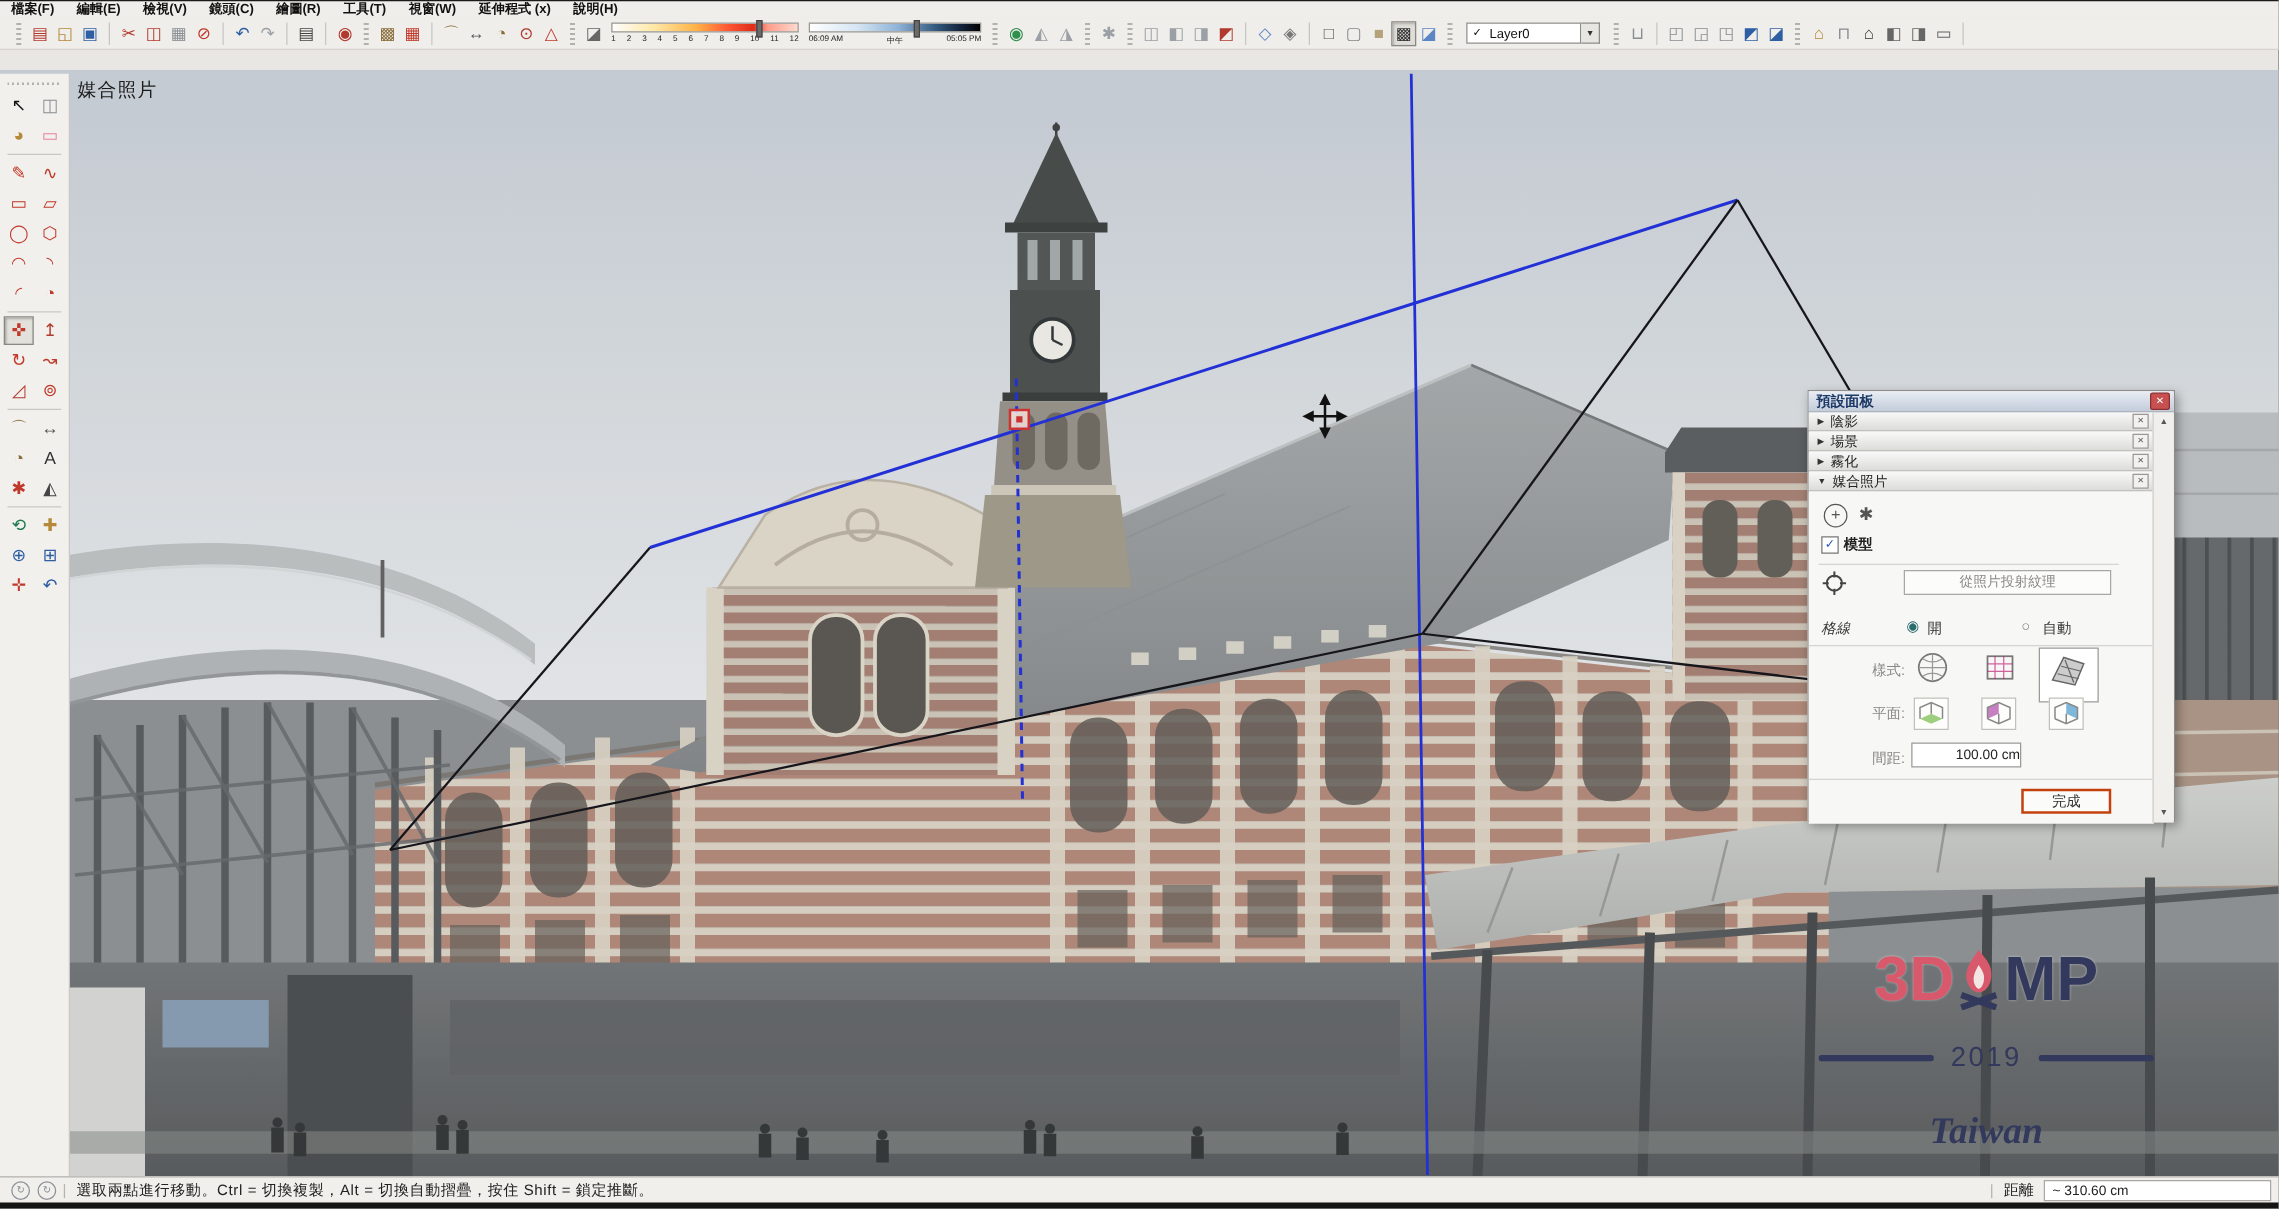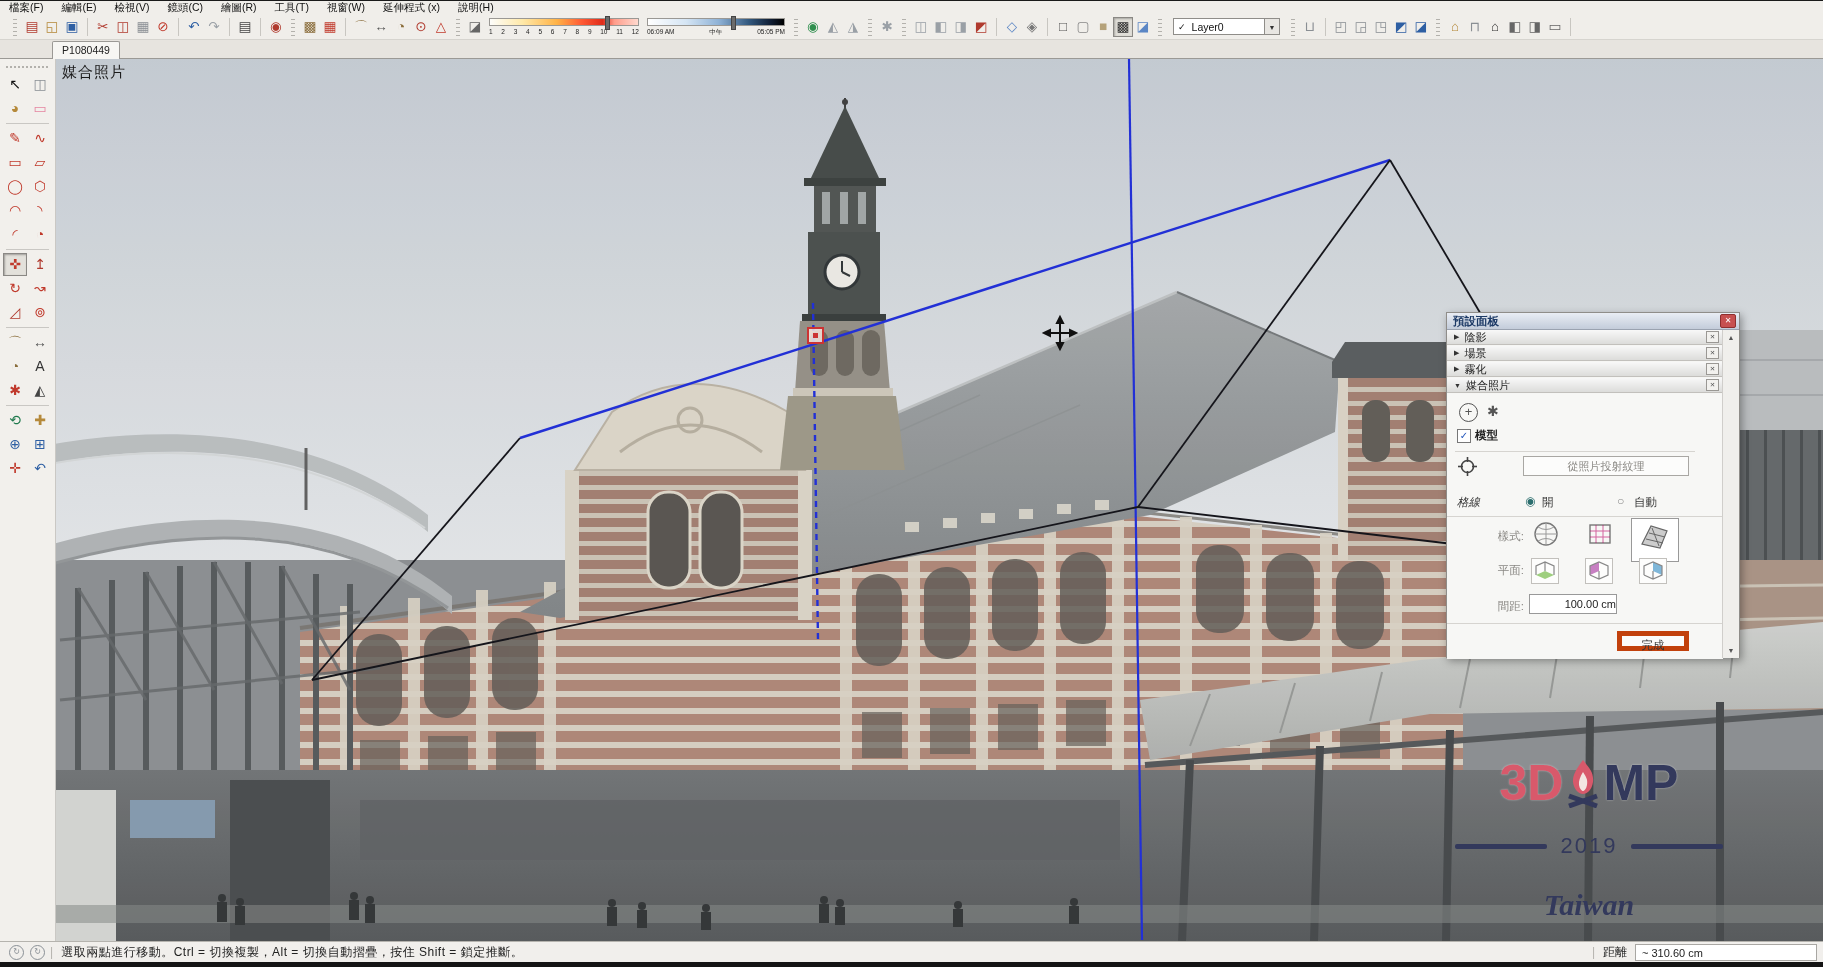--- a/index.html
+++ b/index.html
@@ -2,21 +2,21 @@
 <html><head>
 <meta charset="utf-8">
 <style>
   html,body{margin:0;padding:0;background:#333;}
   #stage{position:relative;width:1823px;height:967px;background:#e9e7e3;overflow:hidden;
          font-family:"Liberation Sans","DejaVu Sans",sans-serif;-webkit-font-smoothing:antialiased;}
   
   #topline{position:absolute;left:0;top:0;width:100%;height:1px;background:#1a1a1a;z-index:9;}
   #menubar{position:absolute;left:0;top:1px;width:100%;height:13px;background:#f0eeea;z-index:8;
            display:flex;align-items:center;font-size:10.5px;color:#111;}
-  .menu-item{padding:0 9px;line-height:13px;cursor:default;}
+  .menu-item{padding:0 9px;line-height:13px;cursor:default;font-weight:bold;}
   #toolbar{position:absolute;left:0;top:14px;width:100%;height:26px;background:#f0eeea;border-bottom:1px solid #d6d4cf;
            z-index:8;display:flex;align-items:center;padding-left:8px;box-sizing:border-box;}
   .ticon{width:20px;height:20px;line-height:20px;text-align:center;font-size:13.5px;cursor:pointer;flex:0 0 auto;}
   .ticon.sel{border:1px solid #8a8884;background:#e0ded8;box-shadow:inset 1px 1px 2px rgba(0,0,0,.25);width:18px;height:18px;line-height:18px;}
   .sep{width:1px;height:18px;background:#c8c6c1;margin:0 5px;flex:0 0 auto;}
   .dots{width:4px;height:18px;margin:0 5px;flex:0 0 auto;
         background:repeating-linear-gradient(0deg,#b3b1ac 0 1.5px,transparent 1.5px 4px);}
   .ruler{position:relative;height:22px;flex:0 0 auto;margin:0 4px;}
   .ruler .bar{position:absolute;left:0;top:2px;width:100%;height:8px;border:1px solid #9a9894;box-sizing:border-box;}
   .ruler .labels{position:absolute;left:0;top:12px;width:100%;font-size:6.5px;color:#222;display:flex;justify-content:space-between;}
@@ -88,21 +88,21 @@
   .radio.off{color:#888;}
   #mp-radio-on{left:78px;top:100px;} #mp-on-lbl{left:95px;top:101px;font-size:11.5px;color:#333;}
   #mp-radio-auto{left:170px;top:100px;} #mp-auto-lbl{left:187px;top:101px;font-size:11.5px;color:#333;}
   .fieldlbl{font-size:11.5px;color:#8a8884;text-align:right;width:57px;}
   #mp-style-lbl{left:20px;top:135px;} #mp-plane-lbl{left:20px;top:169px;} #mp-space-lbl{left:20px;top:205px;color:#8a8884;}
   .gicon{position:absolute;width:30px;height:28px;cursor:pointer;}
   .picon{position:absolute;width:26px;height:24px;border:1px solid #c2c0bc;background:#fdfdfc;cursor:pointer;}
   #mp-style-sel{position:absolute;left:184px;top:124px;width:46px;height:42px;border:1px solid #999;background:#fff;}
   #mp-space-input{position:absolute;left:82px;top:200px;width:88px;height:20px;background:#fff;border:1px solid #999;
             font-size:11px;color:#222;line-height:19px;padding-left:6px;box-sizing:border-box;cursor:text;text-align:right;}
-  #mp-done-btn{position:absolute;left:170px;top:237px;width:72px;height:20px;background:#fbfbfa;border:5px solid #c2410c;
+  #mp-done-btn{position:absolute;left:170px;top:237px;width:72px;height:20px;background:#fbfbfa;border:2px solid #c2410c;
             font-size:11.5px;color:#333;text-align:center;line-height:19px;cursor:pointer;box-sizing:border-box;}
   #tray-scroll{position:absolute;right:0;top:17px;width:17px;height:328px;background:#f0efec;border-left:1px solid #d0cecb;box-sizing:border-box;}
   #tray-scroll .a{position:absolute;left:0;width:100%;text-align:center;font-size:7px;color:#555;cursor:pointer;}
   #scroll-up{top:4px;} #scroll-dn{bottom:4px;}
   
   #statusbar{position:absolute;left:0;top:941px;width:100%;height:21px;background:#f1efec;border-top:1px solid #b5b3ae;
              z-index:8;display:flex;align-items:center;font-size:12px;color:#222;box-sizing:border-box;padding:0 6px;}
   .scircle{width:13px;height:13px;border:1.5px solid #8a9096;border-radius:50%;color:#8a9096;font-size:8px;
            line-height:12px;text-align:center;margin:0 3px;cursor:pointer;}
   #status-hint{margin-left:6px;letter-spacing:.5px;}
@@ -531,23 +531,20 @@
         <span class="ticon" style="color: rgb(181, 137, 58);">⌂</span>
         <span class="ticon" style="color: rgb(138, 143, 148);">⊓</span>
         <span class="ticon" style="color: rgb(51, 51, 51);">⌂</span>
         <span class="ticon" style="color: rgb(102, 102, 102);">◧</span>
         <span class="ticon" style="color: rgb(102, 102, 102);">◨</span>
         <span class="ticon" style="color: rgb(102, 102, 102);">▭</span>
       </span>
       <i class="sep"></i>
   </div>
 
-  <div id="tabbar">
-    <div id="scene-tab">P1080449</div>
-  </div>
 
   <div id="lefttools">
     <div class="handle"></div>
     <div class="lseg">
         <span class="ltool" style="color: rgb(17, 17, 17);">↖</span>
         <span class="ltool" style="color: rgb(138, 143, 148);">◫</span>
         <span class="ltool" style="color: rgb(181, 137, 58);">◕</span>
         <span class="ltool" style="color: rgb(229, 133, 160);">▭</span>
       </div>
     <div class="lsep"></div>

